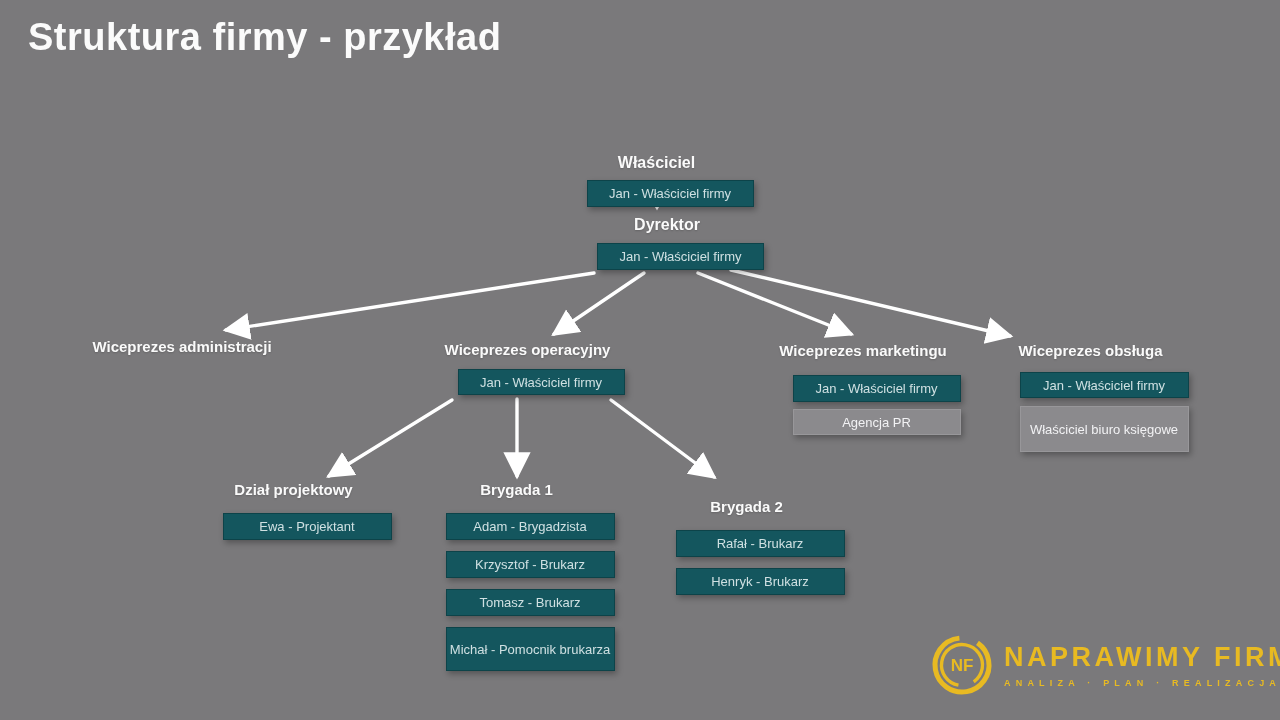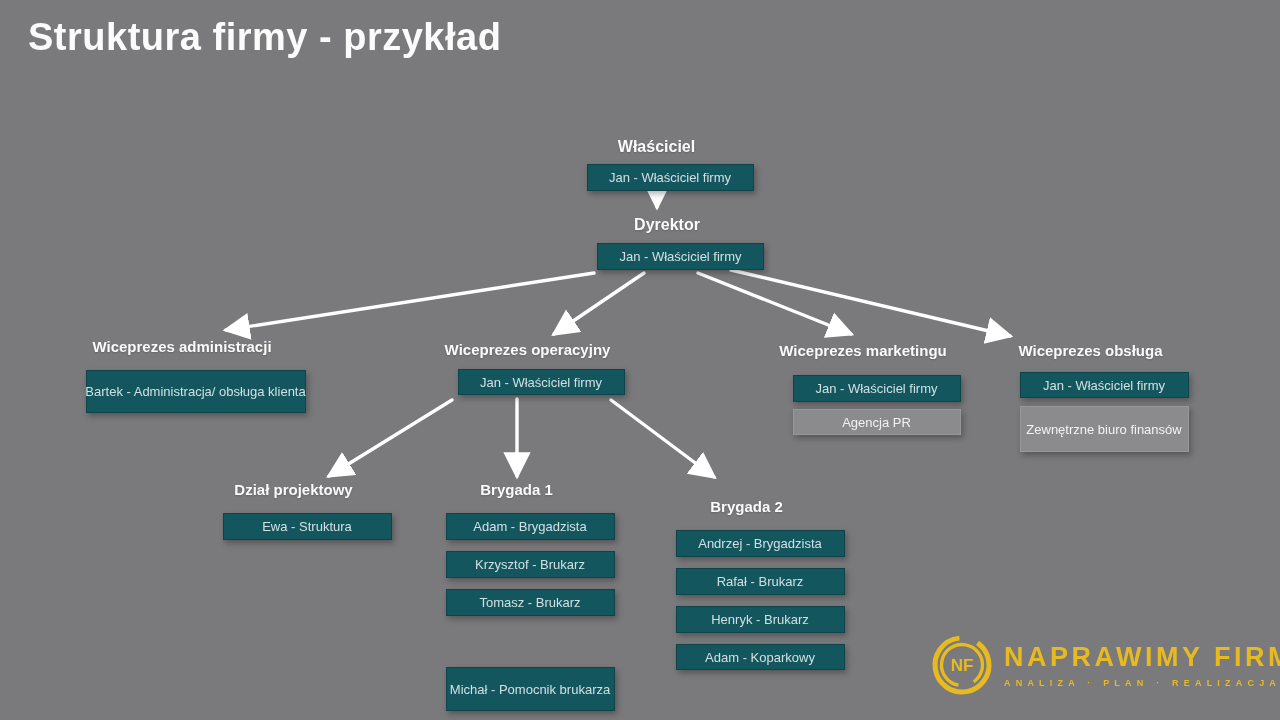--- a/index.html
+++ b/index.html
@@ -40,21 +40,21 @@
     font-size:13px; white-space:nowrap;
     box-shadow:2px 3px 6px rgba(0,0,0,0.3);
     padding:0 8px;
   }
   .obox.gray {
     background:#8b8a8d;
     border:1px solid #98979a;
     color:#f2f2f4;
   }
   .w167 { width:167px; } .w220 { width:220px; } .w169 { width:169px; } .w168 { width:168px; }
-  .h27 { height:27px; } .h26 { height:26px; } .h43 { height:43px; } .h44 { height:44px;margin-top:40px; } .h46 { height:46px; }
+  .h27 { height:27px; } .h26 { height:26px; } .h43 { height:43px; } .h44 { height:44px; } .h46 { height:46px; }
   .logo {
     position:absolute; left:930px; top:630px;
     display:flex; align-items:center; gap:10px;
   }
   .logo-text { display:flex; flex-direction:column; }
   .logo-brand {
     color:#e8ba22; font-size:27px; font-weight:600;
     letter-spacing:3.5px; white-space:nowrap;
   }
   .logo-tagline {
@@ -78,39 +78,36 @@
     <line x1="698" y1="273" x2="851" y2="334" marker-end="url(#ah)"></line>
     <line x1="731" y1="270" x2="1010" y2="336" marker-end="url(#ah)"></line>
     <line x1="452" y1="400" x2="329" y2="476" marker-end="url(#ah)"></line>
     <line x1="517" y1="399" x2="517" y2="476" marker-end="url(#ah)"></line>
     <line x1="611" y1="400" x2="714" y2="477" marker-end="url(#ah)"></line>
   </g>
 </svg>
 
 <div class="page-title">Struktura firmy - przykład</div>
 
-<div class="col" style="left:573px; top:138px; width:167px;align-items:center;">
+<div class="col" style="left:573px; top:154px; width:167px;align-items:center;">
   <div class="node-heading lg">Właściciel</div>
   <div class="boxes" style="margin-top:-5px;">
     <div class="obox w167 h27">Jan - Właściciel firmy</div>
   </div>
 </div>
 
 <div class="col" style="left:584px; top:216px; width:166px;">
   <div class="node-heading lg">Dyrektor</div>
   <div class="boxes" style="margin-top:-4px;">
     <div class="obox w167 h27">Jan - Właściciel firmy</div>
   </div>
 </div>
 
 <div class="col" style="left:72px; top:338px; width:220px;">
   <div class="node-heading">Wiceprezes  administracji</div>
-  <div class="boxes" style="margin-top:2px;">
-    <div class="obox w220 h43">Bartek - Administracja/ obsługa klienta</div>
-  </div>
 </div>
 
 <div class="col" style="left:444px; top:341px; width:167px;">
   <div class="node-heading">Wiceprezes operacyjny</div>
   <div class="boxes" style="margin-top:-2px;">
     <div class="obox w167 h26">Jan - Właściciel firmy</div>
   </div>
 </div>
 
 <div class="col" style="left:779px; top:342px; width:168px;">
@@ -118,48 +115,46 @@
   <div class="boxes" style="margin-top:3px; gap:7px;">
     <div class="obox w168 h27">Jan - Właściciel firmy</div>
     <div class="obox gray w168 h26">Agencja PR</div>
   </div>
 </div>
 
 <div class="col" style="left:1006px; top:342px; width:169px;">
   <div class="node-heading">Wiceprezes obsługa</div>
   <div class="boxes" style="margin-top:0px; gap:8px;">
     <div class="obox w169 h26">Jan - Właściciel firmy</div>
-    <div class="obox gray w169 h46">Zewnętrzne biuro finansów</div>
+    <div class="obox gray w169 h46">Właściciel biuro księgowe</div>
   </div>
 </div>
 
 <div class="col" style="left:209px; top:481px; width:169px;">
   <div class="node-heading">Dział projektowy</div>
   <div class="boxes" style="margin-top:2px;">
-    <div class="obox w169 h27">Ewa - Struktura</div>
+    <div class="obox w169 h27">Ewa - Projektant</div>
   </div>
 </div>
 
 <div class="col" style="left:432px; top:481px; width:169px;">
   <div class="node-heading">Brygada 1</div>
   <div class="boxes" style="margin-top:2px;">
     <div class="obox w169 h27">Adam - Brygadzista</div>
     <div class="obox w169 h27">Krzysztof - Brukarz</div>
     <div class="obox w169 h27">Tomasz - Brukarz</div>
     <div class="obox w169 h44">Michał - Pomocnik brukarza</div>
   </div>
 </div>
 
 <div class="col" style="left:662px; top:498px; width:169px;">
   <div class="node-heading">Brygada 2</div>
   <div class="boxes" style="margin-top:2px;">
-    <div class="obox w169 h27">Andrzej - Brygadzista</div>
     <div class="obox w169 h27">Rafał - Brukarz</div>
     <div class="obox w169 h27">Henryk - Brukarz</div>
-    <div class="obox w169 h26">Adam - Koparkowy</div>
   </div>
 </div>
 
 <div class="logo">
   <svg width="64" height="70" viewBox="0 0 64 70">
     <g fill="none" stroke="#e8ba22">
       <circle cx="32" cy="35" r="27" stroke-width="5" stroke-dasharray="150 20" transform="rotate(-55 32 35)"></circle>
       <circle cx="32" cy="35" r="20.5" stroke-width="3.4" stroke-dasharray="112 17" transform="rotate(100 32 35)"></circle>
     </g>
     <text x="32" y="41" text-anchor="middle" font-family="Liberation Sans, sans-serif" font-size="17" font-weight="bold" fill="#e8ba22">NF</text>

